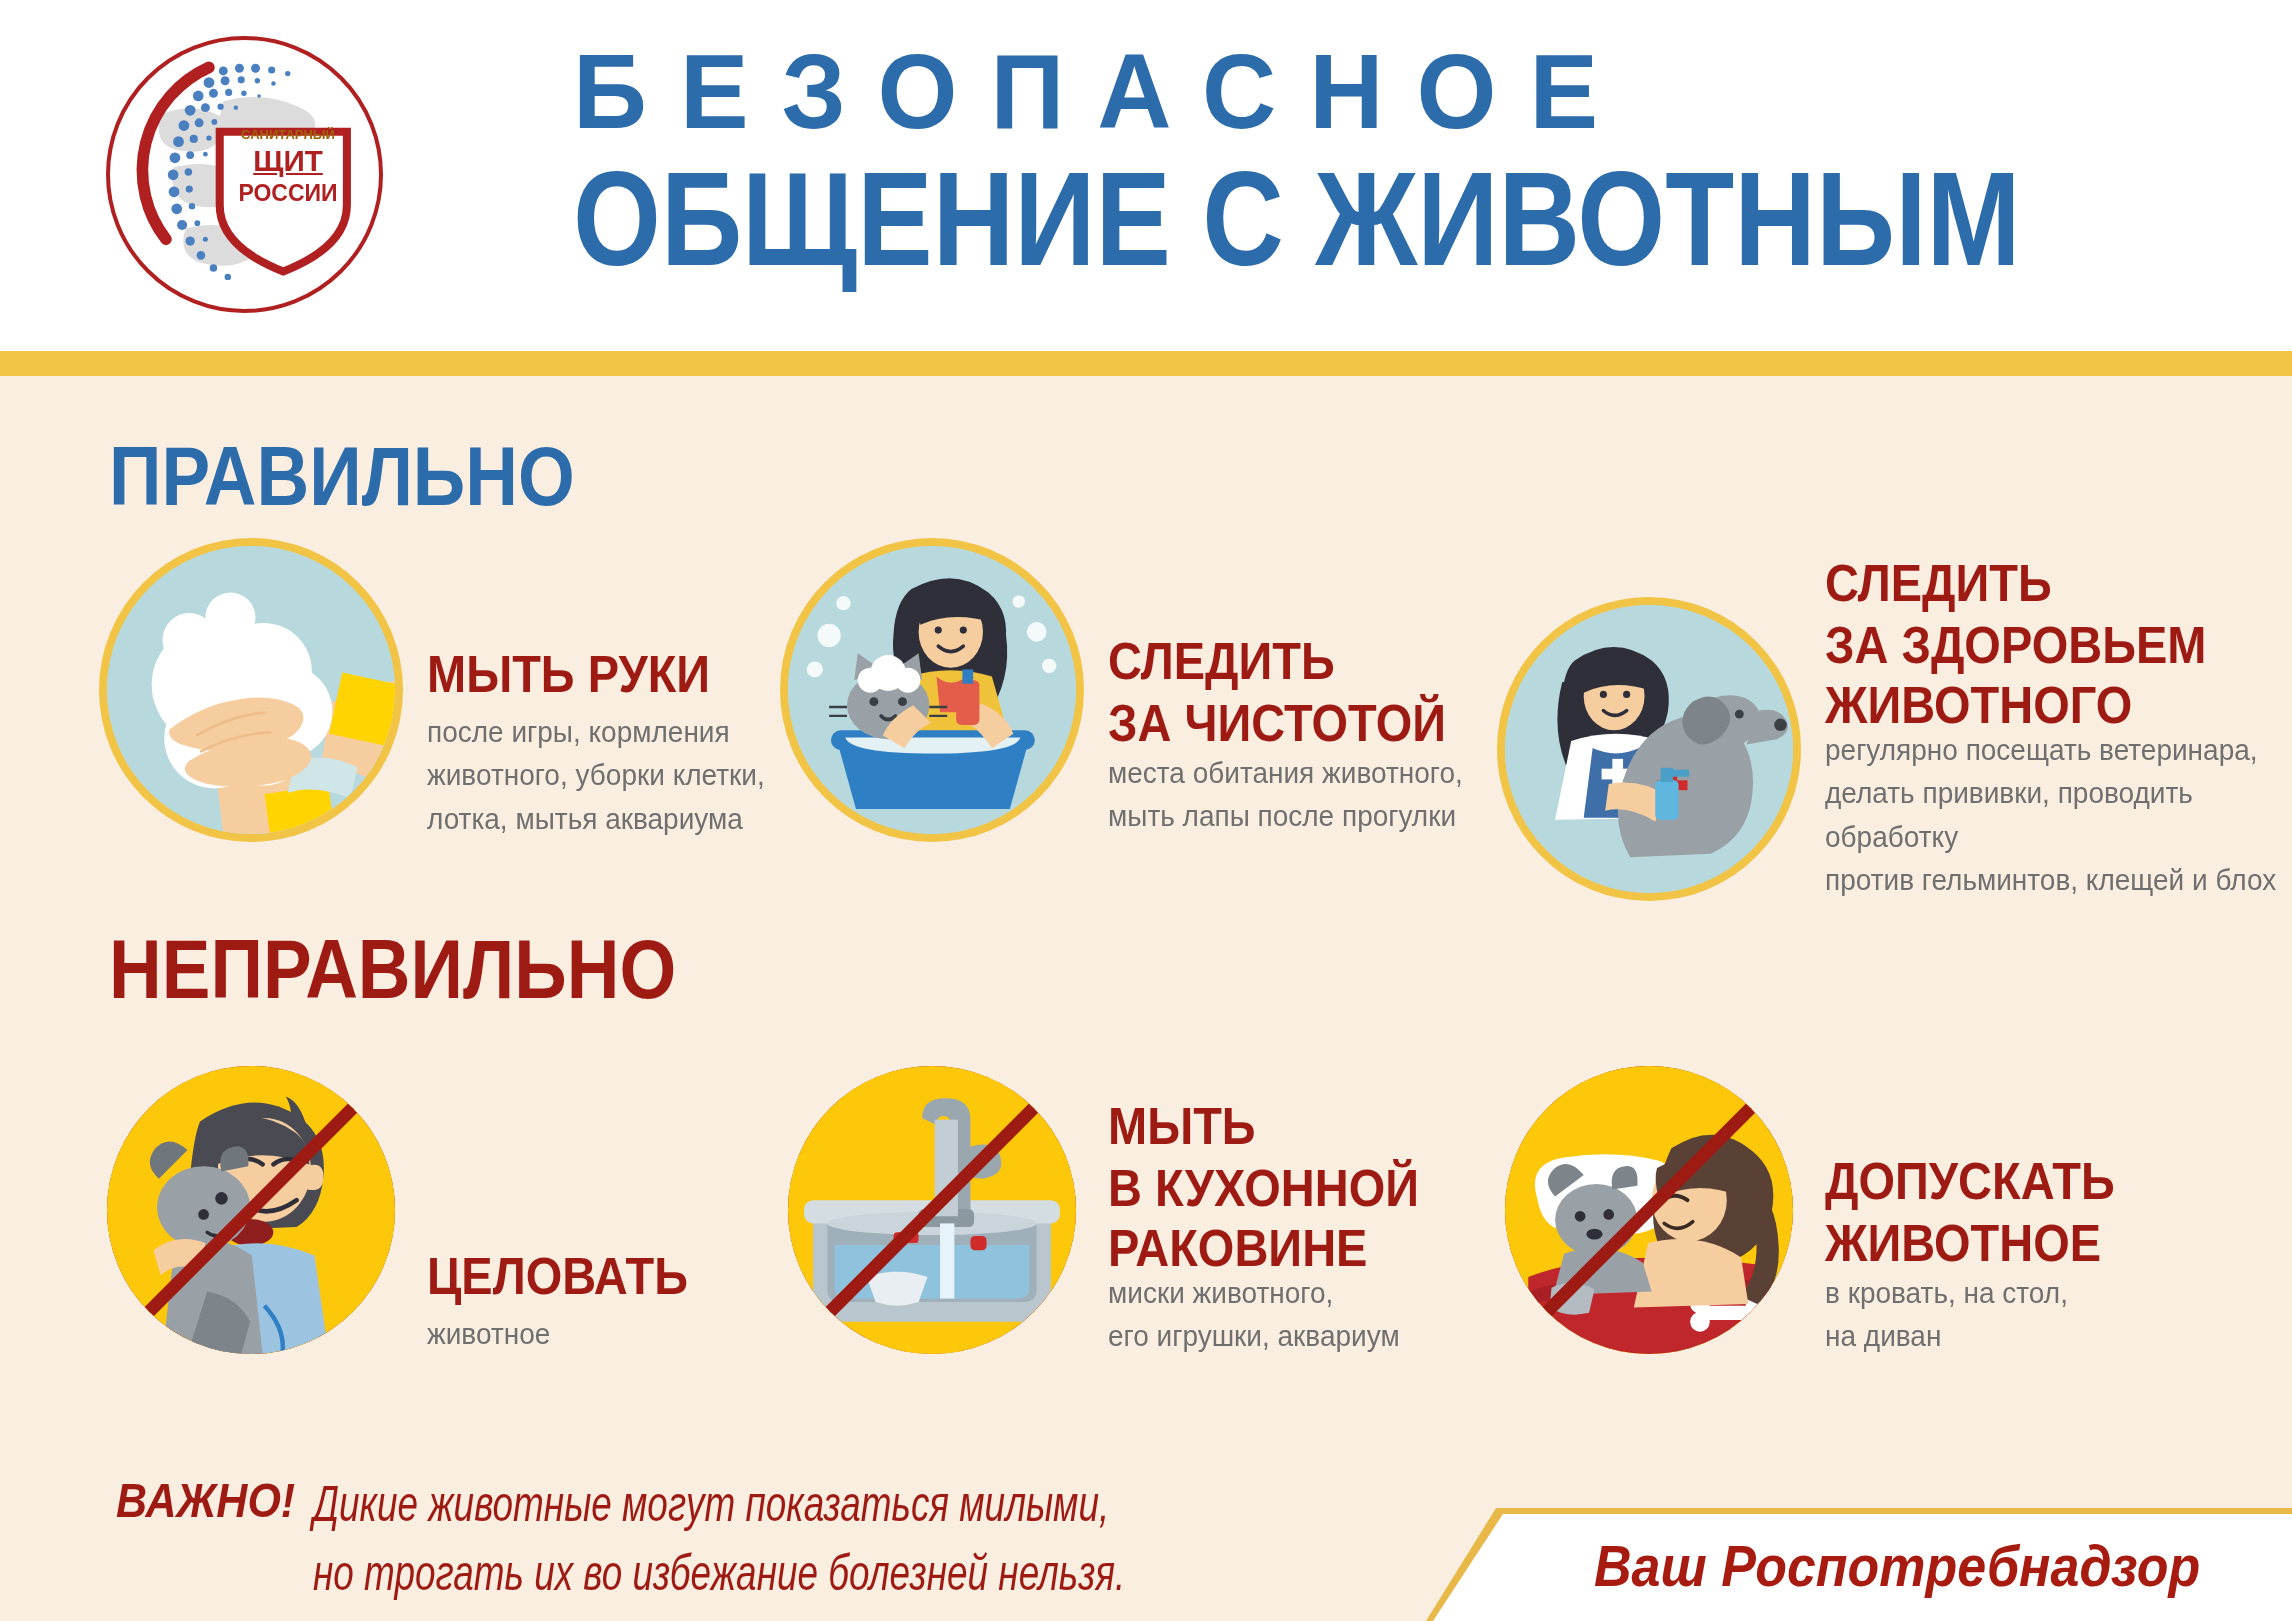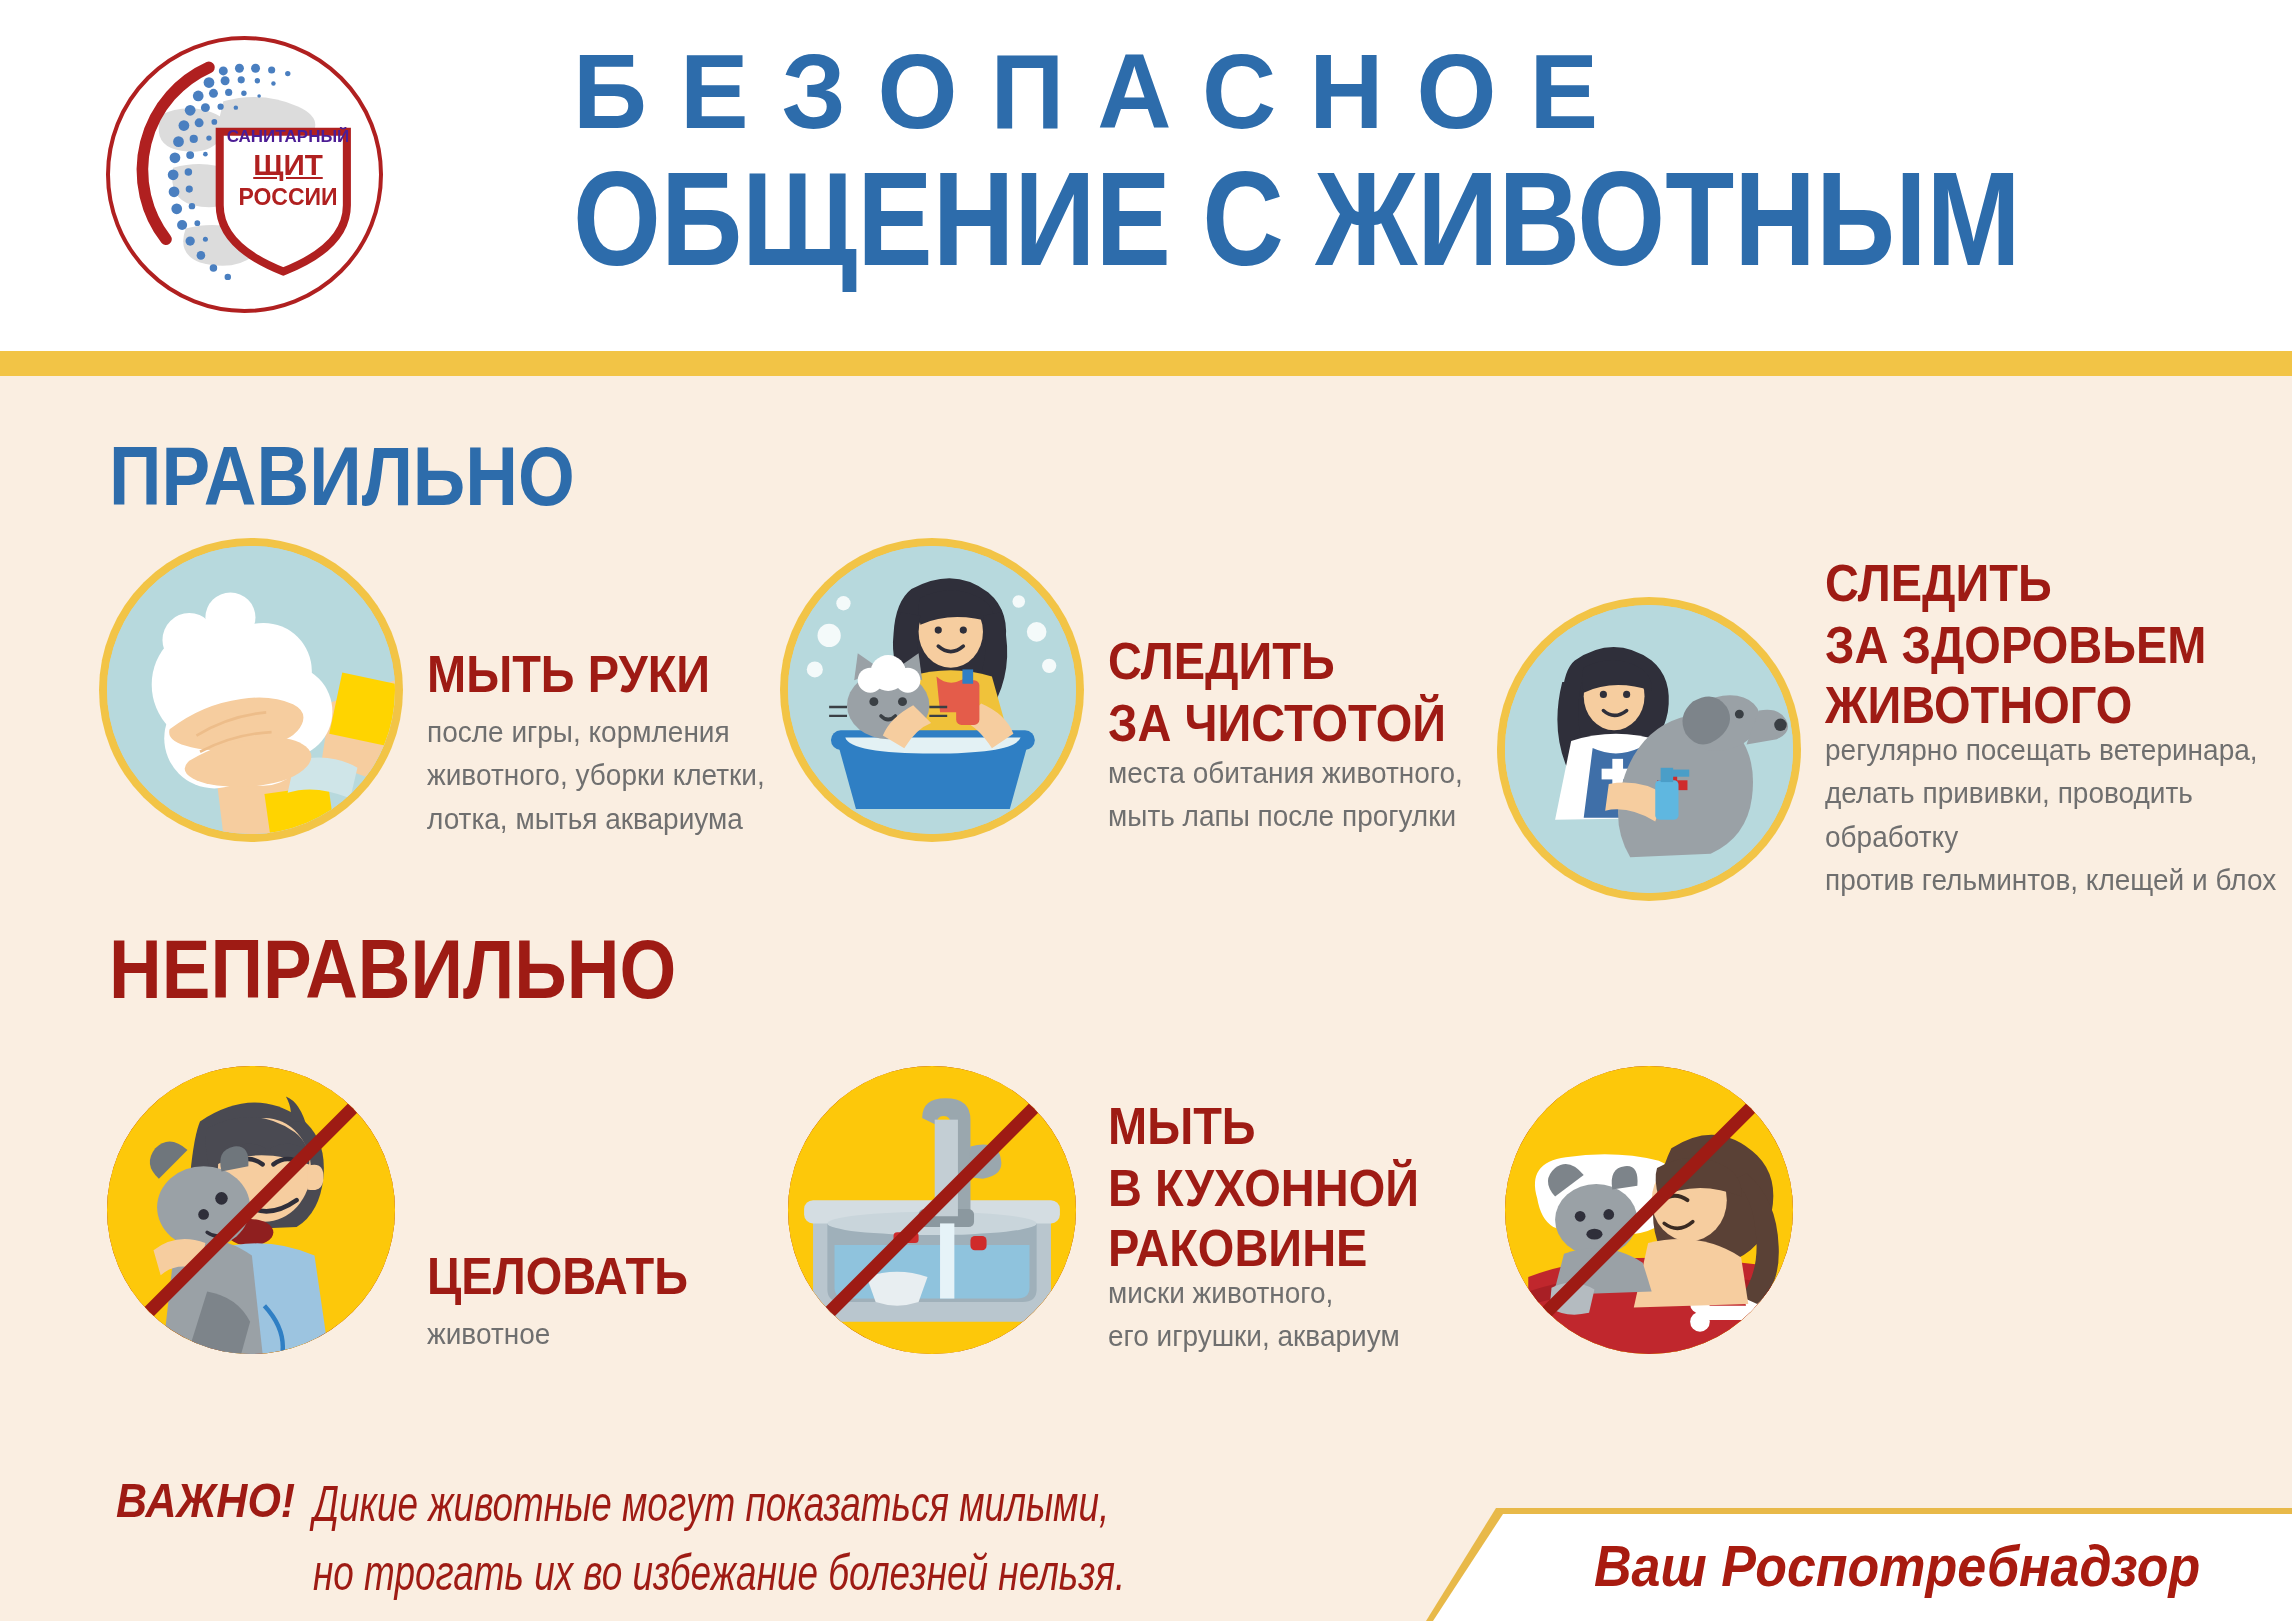--- a/index.html
+++ b/index.html
@@ -277,21 +277,21 @@
           <circle cx="75" cy="210" r="5.2"></circle>
             <circle cx="92" cy="208" r="2.8"></circle>
           <circle cx="87" cy="226" r="4.8"></circle>
           <circle cx="101" cy="240" r="4.2"></circle>
           <circle cx="117" cy="250" r="3.6"></circle>
         </g>
 
         <path d="M108 88 L250 88 L250 170 Q250 216 179 244 Q108 216 108 170 Z" fill="#ffffff" stroke="#b02020" stroke-width="9"></path>
       </svg>
       <div style="position:absolute;left:111px;top:88px;width:134px;text-align:center;line-height:1;">
-        <div style="font-size:17px;font-weight:bold;color:#4c1d95;letter-spacing:0px;">САНИТАРНЫЙ</div>
+        <div style="font-size:13px;font-weight:bold;color:#a16207;letter-spacing:0px;">САНИТАРНЫЙ</div>
         <div style="font-size:29.6px;font-weight:bold;color:#b02020;margin-top:5px;text-decoration:underline;">ЩИТ</div>
         <div style="font-size:23px;font-weight:bold;color:#b02020;margin-top:6px;">РОССИИ</div>
       </div>
     </div>
   </div>
 
   <div class="title-block">
     <div class="title-line1">БЕЗОПАСНОЕ</div>
     <div class="title-line2">ОБЩЕНИЕ С ЖИВОТНЫМ</div>
   </div>
@@ -584,20 +584,26 @@
         </g>
       <ellipse cx="100" cy="188" rx="9" ry="6" fill="#2f2f3a"></ellipse>
 
       <path d="M66 210 q48 -16 88 10 l10 32 l-110 4 z" fill="#9aa1a6"></path>
 
       <path d="M52 248 q24 -12 48 2 l-6 26 q-26 6 -44 -6 z" fill="#b4bbc0"></path>
     </svg>
     <div class="ban-ring"></div>
     <div class="ban-slash"></div>
   </div>
+  <div class="card-text" style="width:448px;">
+    <div class="card-title">ДОПУСКАТЬ
+ЖИВОТНОЕ</div>
+    <div class="card-sub">в кровать, на стол,
+на диван</div>
+  </div>
 </div>
 
 <div class="important">
   <div class="imp-row">
     <div class="imp-label">ВАЖНО!</div>
     <div class="imp-text">Дикие животные могут показаться милыми,
 но трогать их во избежание болезней нельзя.</div>
   </div>
 </div>
 

